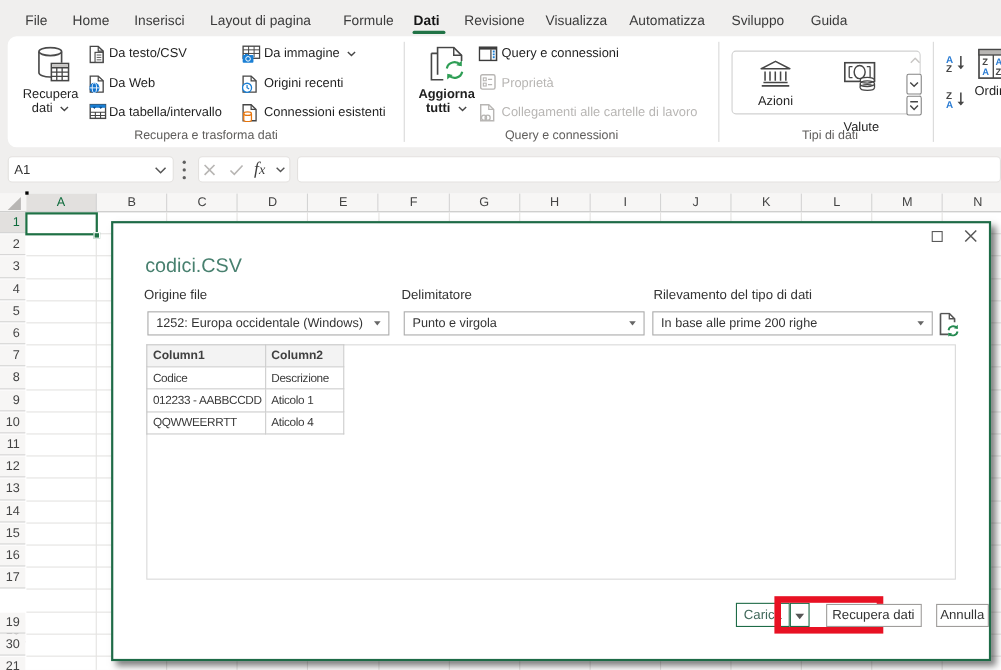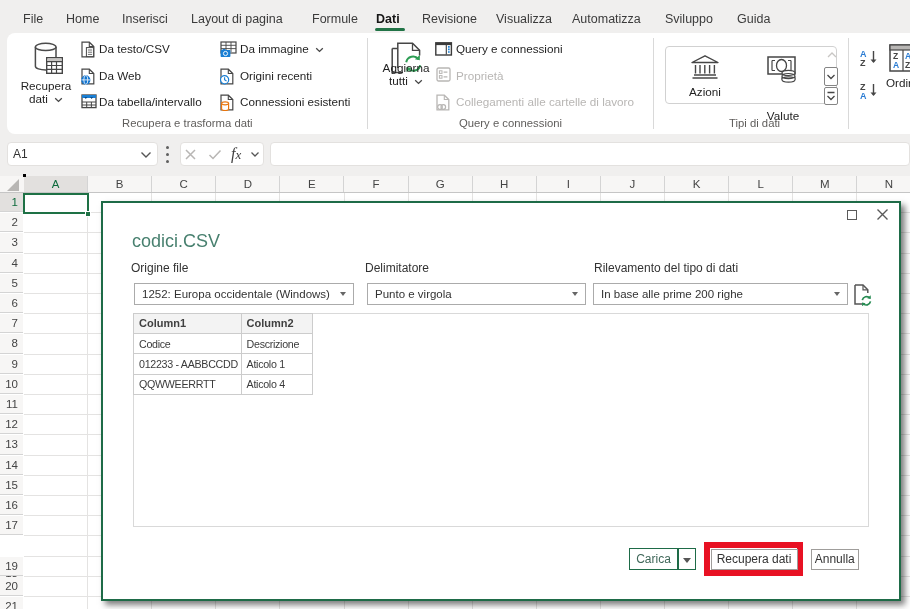--- a/index.html
+++ b/index.html
@@ -31,21 +31,21 @@
 .gv { position:absolute; width:1px; background:#e4e3e2; top:17px; height:416px; }
 .gh { position:absolute; height:1px; background:#e4e3e2; left:24px; width:886px; }
 
 #dlg { position:absolute; left:101px; top:201px; width:800px; height:400px; background:#fff; border:2px solid #1e6b47; box-shadow:4px 4px 6px rgba(0,0,0,.5); }
 #dlg .lab { position:absolute; font-size:12px; color:#333; }
 .dd { position:absolute; height:22px; background:#fff; border:1px solid #ababab; font-size:11.5px; color:#333; line-height:20px; padding-left:7px; }
 .dd .car { position:absolute; right:7px; top:8px; width:0; height:0; border-left:3.5px solid transparent; border-right:3.5px solid transparent; border-top:4px solid #666; }
 #ptable { position:absolute; left:30px; top:109.5px; border-collapse:collapse; table-layout:fixed; width:180px; font-size:10.7px; letter-spacing:-0.3px; color:#3b3b3b; }
 #ptable td { border:1px solid #ccc; background:#fff; padding:0 0 0 5px; height:20.4px; white-space:nowrap; overflow:hidden; }
 #ptable .hd td { background:#f3f3f3; font-weight:bold; text-align:left; color:#404040; font-size:11px; letter-spacing:0; }
-.btn { position:absolute; background:#fff; border:1px solid #9f9d9b; font-size:12px; color:#333; text-align:center; }
+.btn { position:absolute; background:#fff; border:1px solid #9f9d9b; font-size:12px; color:#333; text-align:center;margin-left:40px; }
 </style>
 </head>
 <body>
 <div id="menubar">
  <span style="left:23px">File</span>
  <span style="left:66px">Home</span>
  <span style="left:122px">Inserisci</span>
  <span style="left:191px">Layout di pagina</span>
  <span style="left:312px">Formule</span>
  <span class="active" style="left:376px">Dati</span>
@@ -118,21 +118,21 @@
  <div class="rlabel" style="left:233px; top:62px;">Connessioni esistenti</div>
  <svg class="abs" style="left:384px;top:9px" width="34" height="32" viewBox="0 0 34 32">
 <path d="M1.2 6.5 V30.5 H12 M1.2 6.5 L6.5 6.5" fill="none" stroke="#464646" stroke-width="1.5"></path>
 <path d="M6.8 26 V1.2 H21.5 L28.6 8.3 V13.5" fill="none" stroke="#464646" stroke-width="1.5"></path>
 <path d="M21.5 1.2 V8.3 H28.6" fill="none" stroke="#464646" stroke-width="1.3"></path>
 <path d="M15.2 20.2 a7 7 0 0 1 12.2 -3.1" fill="none" stroke="#2e9e55" stroke-width="2"></path>
 <path d="M28.9 13.1 l-0.1 5.2 -5 -1 Z" fill="#2e9e55"></path>
 <path d="M29.2 23.2 a7 7 0 0 1 -12.2 3.1" fill="none" stroke="#2e9e55" stroke-width="2"></path>
 <path d="M15.5 30.3 l0.1 -5.2 5 1 Z" fill="#2e9e55"></path>
 </svg>
- <div class="bigbtn" style="left:364px; top:28px; width:70px;">Aggiorna<br>tutti <svg width="9" height="6" viewBox="0 0 9 6" style="margin-left:3px">
+ <div class="bigbtn" style="left:364px; top:46px; width:70px;font-weight:bold;">Aggiorna<br>tutti <svg width="9" height="6" viewBox="0 0 9 6" style="margin-left:3px">
         <path d="M1.2 1.2 L4.5 4.4 L7.8 1.2" stroke="#464646" fill="none" stroke-width="1.3"></path>
       </svg></div>
  <div class="abs" style="left:428px; top:9px;"><svg width="18" height="14" viewBox="0 0 18 14">
         <rect x="0.8" y="0.8" width="15.6" height="12.2" fill="#fff" stroke="#3b3b3b" stroke-width="1.4"></rect>
         <rect x="0.8" y="0.9" width="15.6" height="2.2" fill="#3b3b3b"></rect>
         <path d="M11.3 3 V12.6" stroke="#3b3b3b" stroke-width="1.1"></path>
         <path d="M13 4.8 h1.7 M13 7.4 h1.7 M13 10 h1.7" stroke="#1a7fd4" stroke-width="1.7"></path>
       </svg></div>
  <div class="rlabel" style="left:449px; top:9px;">Query e connessioni</div>
  <div class="abs" style="left:429px; top:34px;"><svg width="15" height="15" viewBox="0 0 15 15">
@@ -252,21 +252,21 @@
  <div class="rh" style="top:198.8px; height:19.2px; line-height:19.2px;">10</div>
  <div class="rh" style="top:219.0px; height:19.2px; line-height:19.2px;">11</div>
  <div class="rh" style="top:239.2px; height:19.2px; line-height:19.2px;">12</div>
  <div class="rh" style="top:259.4px; height:19.2px; line-height:19.2px;">13</div>
  <div class="rh" style="top:279.6px; height:19.2px; line-height:19.2px;">14</div>
  <div class="rh" style="top:299.8px; height:19.2px; line-height:19.2px;">15</div>
  <div class="rh" style="top:320.0px; height:19.2px; line-height:19.2px;">16</div>
  <div class="rh" style="top:340.2px; height:19.2px; line-height:19.2px;">17</div>
  <div class="rh" style="top:360.4px; height:19.2px; line-height:19.2px;margin-top:28px;">18</div>
  <div class="rh" style="top:380.6px; height:19.2px; line-height:19.2px;">19</div>
- <div class="rh" style="top:400.8px; height:19.2px; line-height:19.2px;">20</div>
+ <div class="rh" style="top:400.8px; height:19.2px; line-height:19.2px;">30</div>
  <div class="rh" style="top:421.0px; height:19.2px; line-height:19.2px;">21</div>
  <div class="gv" style="left:87.1px;"></div>
  <div class="gv" style="left:151.2px;"></div>
  <div class="gv" style="left:215.3px;"></div>
  <div class="gv" style="left:279.4px;"></div>
  <div class="gv" style="left:343.5px;"></div>
  <div class="gv" style="left:407.6px;"></div>
  <div class="gv" style="left:471.7px;"></div>
  <div class="gv" style="left:535.8px;"></div>
  <div class="gv" style="left:599.9px;"></div>

